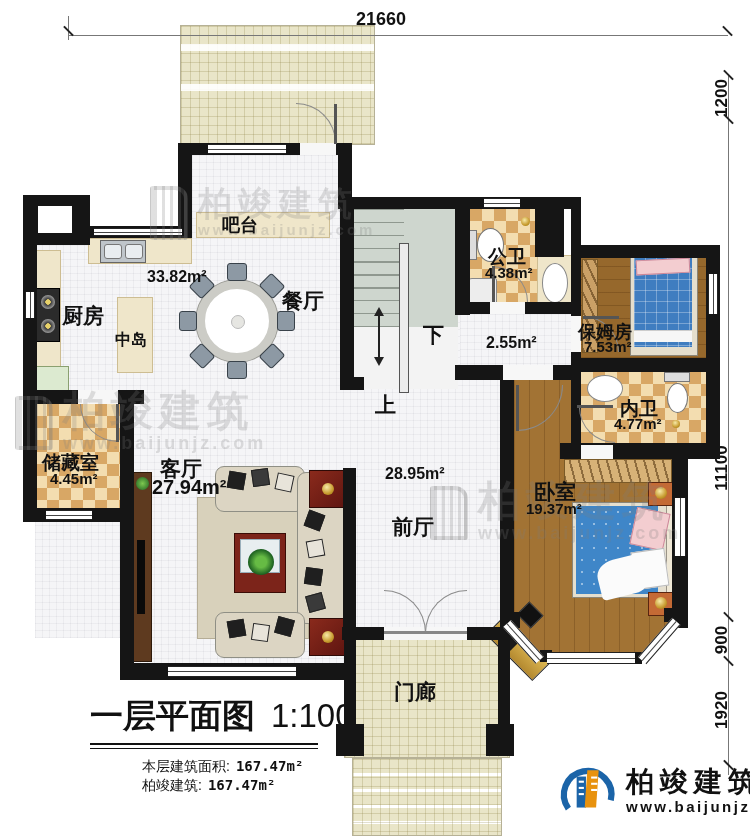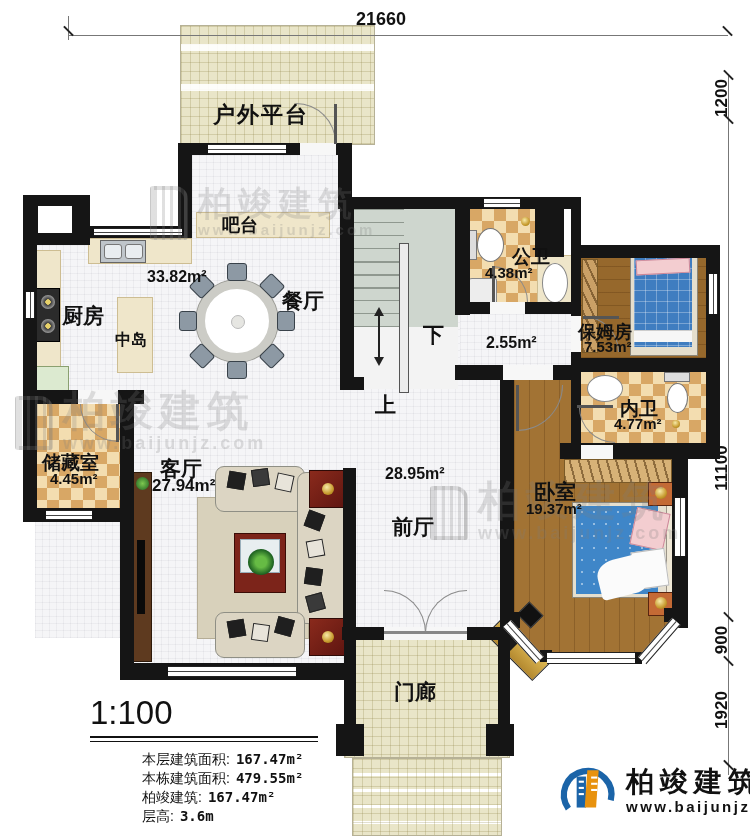--- a/index.html
+++ b/index.html
@@ -258,39 +258,38 @@
     </div>
   </div>
   <div class="wm" style="left:430px;top:480px;">
     <div class="bld"></div>
     <div>
       <div class="n">柏竣建筑</div>
       <div class="u">www.baijunjz.com</div>
     </div>
   </div>
 
-  <div class="lab z50" style="left:213px;top:100px;font-size:22px;letter-spacing:2px;">户外平台</div>
   <div class="lab z50" style="left:222px;top:213px;font-size:18px;">吧台</div>
   <div class="lab z50" style="left:147px;top:268px;font-size:16px;">33.82m²</div>
   <div class="lab z50" style="left:282px;top:287px;font-size:21px;">餐厅</div>
   <div class="lab z50" style="left:62px;top:302px;font-size:21px;">厨房</div>
   <div class="lab z50" style="left:115px;top:330px;font-size:16px;">中岛</div>
-  <div class="lab z50" style="left:488px;top:244px;font-size:19px;margin-left:24px;">公卫</div>
+  <div class="lab z50" style="left:488px;top:244px;font-size:19px;">公卫</div>
   <div class="lab z50" style="left:485px;top:264px;font-size:15px;">4.38m²</div>
   <div class="lab z50" style="left:423px;top:321px;font-size:21px;">下</div>
   <div class="lab z50" style="left:486px;top:334px;font-size:16px;">2.55m²</div>
   <div class="lab z50" style="left:578px;top:320px;font-size:18px;">保姆房</div>
   <div class="lab z50" style="left:584px;top:338px;font-size:15px;">7.53m²</div>
   <div class="lab z50" style="left:620px;top:396px;font-size:19px;">内卫</div>
   <div class="lab z50" style="left:614px;top:415px;font-size:15px;">4.77m²</div>
   <div class="lab z50" style="left:375px;top:391px;font-size:21px;">上</div>
   <div class="lab z50" style="left:42px;top:450px;font-size:19px;">储藏室</div>
   <div class="lab z50" style="left:50px;top:470px;font-size:15px;">4.45m²</div>
   <div class="lab z50" style="left:160px;top:455px;font-size:21px;">客厅</div>
-  <div class="lab z50" style="left:152px;top:476px;font-size:17px;">27.94m²</div>
+  <div class="lab z50" style="left:152px;top:476px;font-size:20px;">27.94m²</div>
   <div class="lab z50" style="left:385px;top:465px;font-size:16px;">28.95m²</div>
   <div class="lab z50" style="left:392px;top:513px;font-size:21px;">前厅</div>
   <div class="lab z50" style="left:534px;top:478px;font-size:21px;">卧室</div>
   <div class="lab z50" style="left:526px;top:500px;font-size:15px;">19.37m²</div>
   <div class="lab z50" style="left:394px;top:678px;font-size:21px;">门廊</div>
 
   <div class="dimline" style="left:68px;top:35px;width:660px;height:1px;"></div>
   <div class="dimline" style="left:68px;top:16px;width:1px;height:24px;"></div>
   <div class="tick" style="left:62px;top:30px;"></div>
   <div class="tick" style="left:721px;top:30px;"></div>
@@ -302,40 +301,33 @@
   <div class="tick" style="left:722px;top:616px;"></div>
   <div class="tick" style="left:722px;top:660px;"></div>
   <div class="tick" style="left:722px;top:764px;"></div>
   <div class="dimnum vert" style="left:702px;top:88px;width:40px;">1200</div>
   <div class="dimnum vert" style="left:695px;top:458px;width:54px;">11100</div>
   <div class="dimnum vert" style="left:705px;top:630px;width:34px;">900</div>
   <div class="dimnum vert" style="left:700px;top:700px;width:44px;">1920</div>
 
   <div class="abs" style="left:90px;top:694px;">
     <div style="display:flex;align-items:baseline;gap:16px;">
+      <span class="lab" style="position:static;font-size:33px;">一层平面图</span>
       <span style="font-size:33px;">1:100</span>
     </div>
     <div style="width:228px;height:2px;background:#111;margin-top:4px;"></div>
     <div style="width:228px;height:1px;background:#111;margin-top:3px;"></div>
     <div style="margin:8px 0 0 52px;">
       <div class="statrow">
         <span class="sl">本层建筑面积:</span>
         <span class="sv">167.47m²</span>
       </div>
       <div class="statrow">
-        <span class="sl">本栋建筑面积:</span>
-        <span class="sv">479.55m²</span>
-      </div>
-      <div class="statrow">
         <span class="sl">柏竣建筑:</span>
         <span class="sv">167.47m²</span>
-      </div>
-      <div class="statrow">
-        <span class="sl">层高:</span>
-        <span class="sv">3.6m</span>
       </div>
     </div>
   </div>
 
   <div class="abs" style="left:556px;top:760px;display:flex;align-items:center;gap:8px;">
     <svg width="62" height="62" viewBox="0 0 60 60">
       <path d="M 12 47 A 23 23 0 1 1 53 39" stroke="#1b64a8" stroke-width="6" fill="none"></path>
       <rect x="20" y="16" width="9" height="30" fill="#1b64a8"></rect>
       <rect x="31" y="10" width="11" height="36" fill="#e8920e" transform="skewX(-4)"></rect>
       <rect x="22" y="20" width="5" height="2" fill="#fff"></rect>

